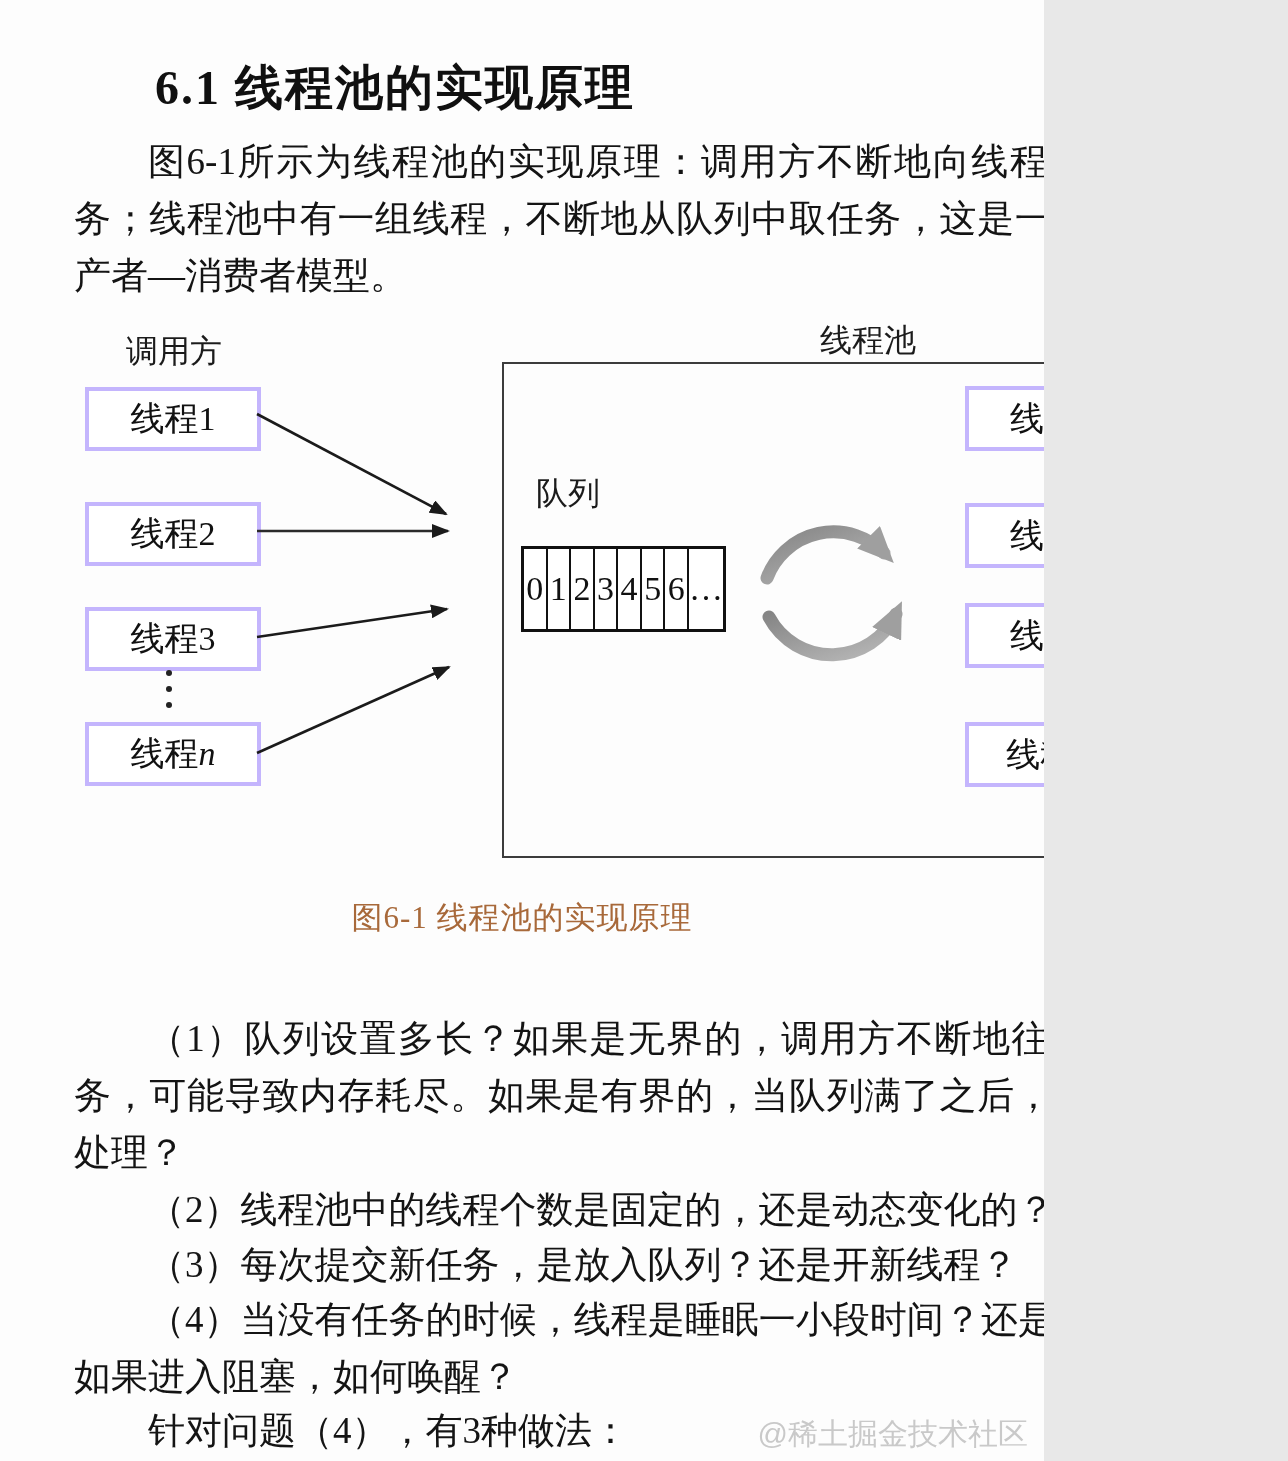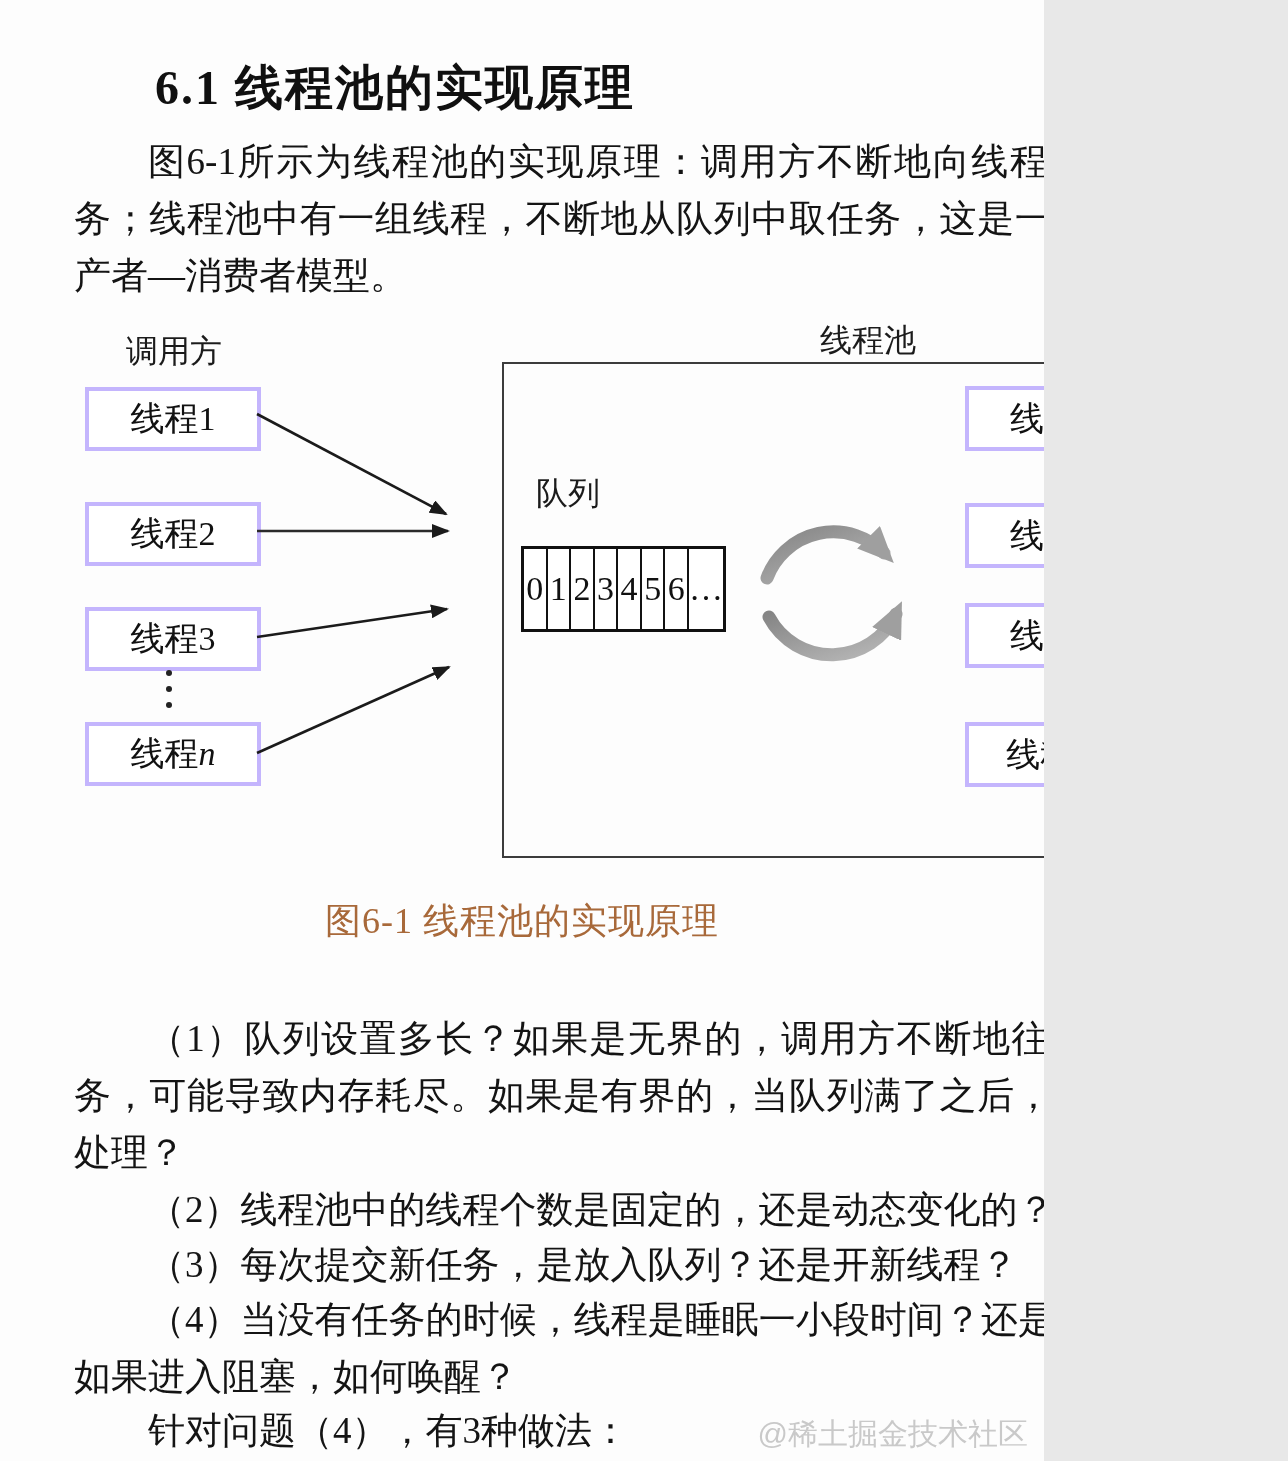--- a/index.html
+++ b/index.html
@@ -68,21 +68,21 @@
     flex:1;border-right:2px solid #111;
     display:flex;align-items:center;justify-content:center;
     font-size:34px;color:#111;
   }
   .qcell:last-child{border-right:none;flex:1.35;}
 
   .overlay{position:absolute;left:0;top:0;pointer-events:none;}
 
   .caption{
     position:absolute;top:897px;left:0;width:100%;margin:0;
-    text-align:center;font-size:36px;color:#a8693a;letter-spacing:1px;
+    text-align:center;font-size:31px;color:#a8693a;letter-spacing:1px;
   }
   .watermark{
     position:absolute;right:16px;bottom:6px;
     font-size:30px;color:#c9c9c9;
     font-family:"Liberation Sans","DejaVu Sans",sans-serif;
   }
 </style>
 </head>
 <body>
 

